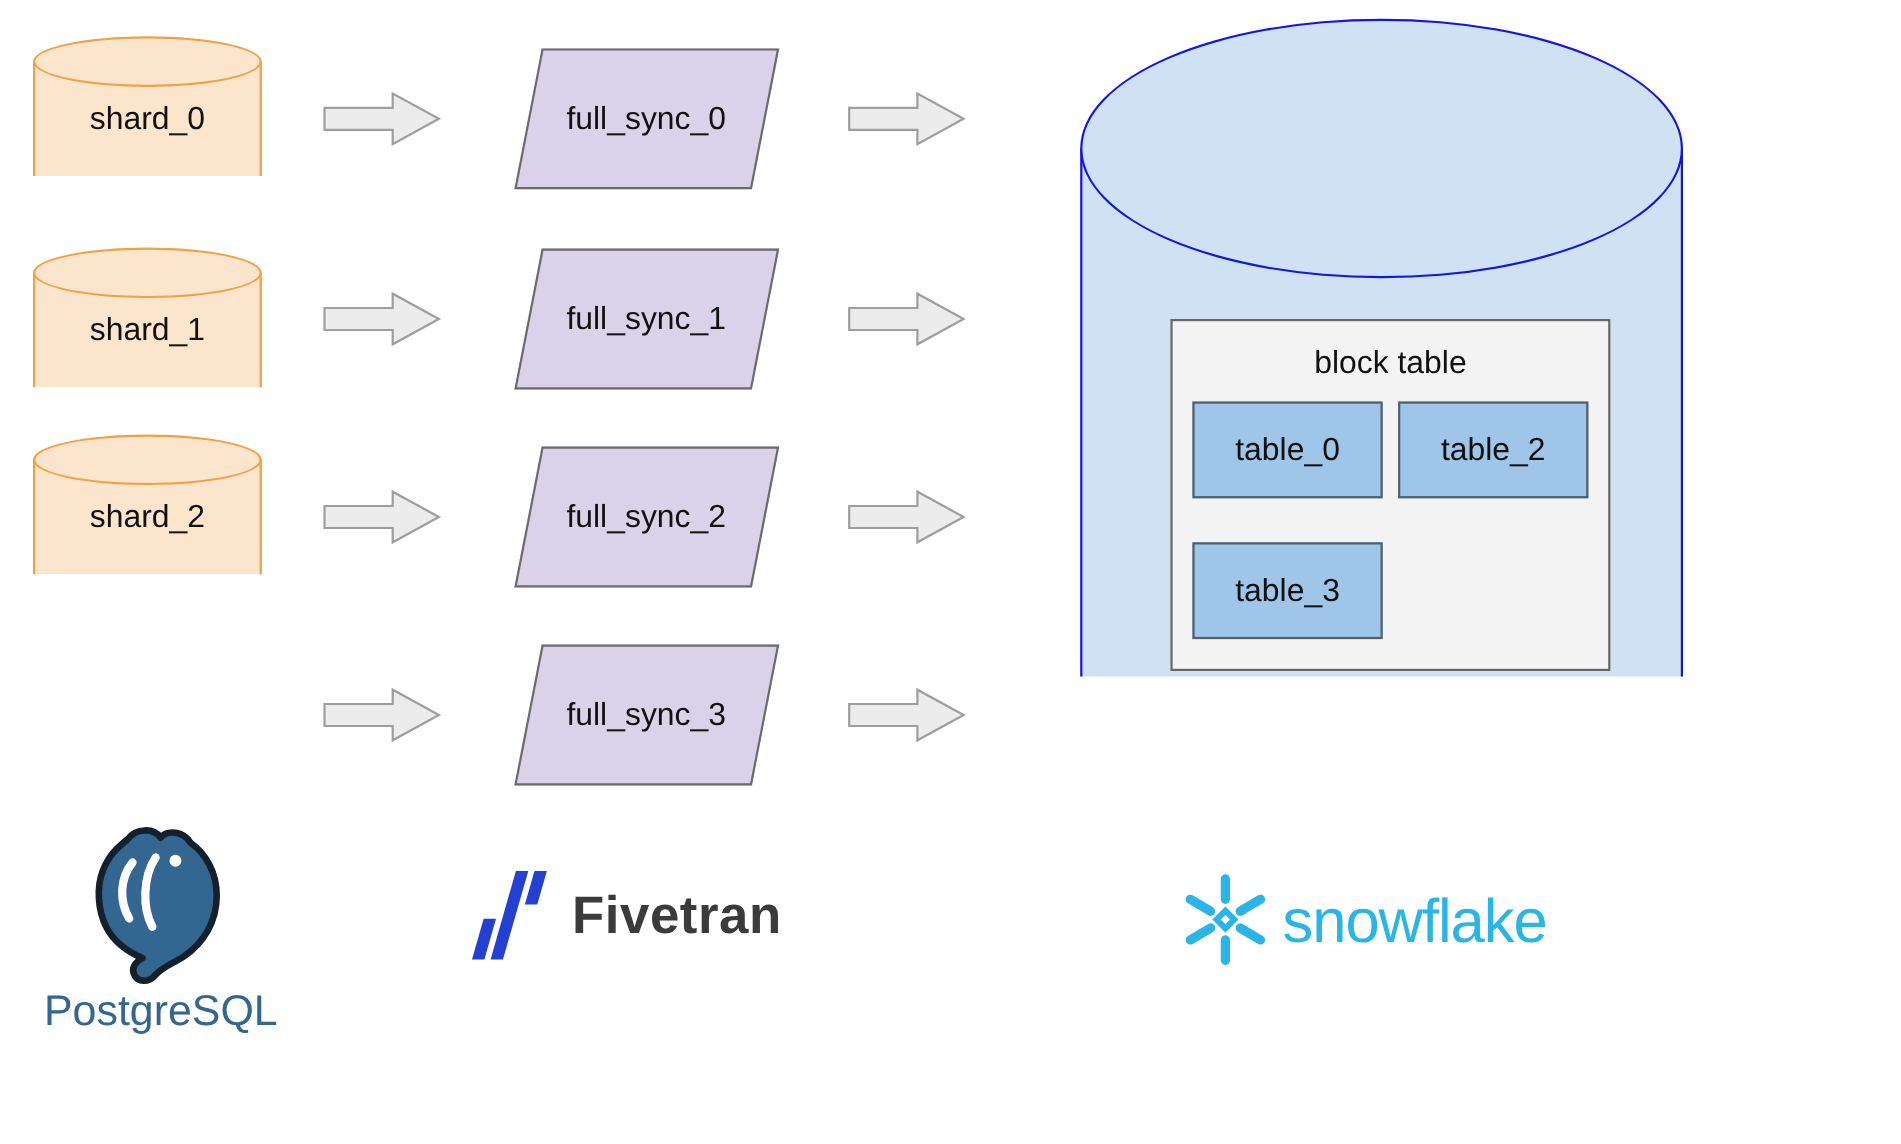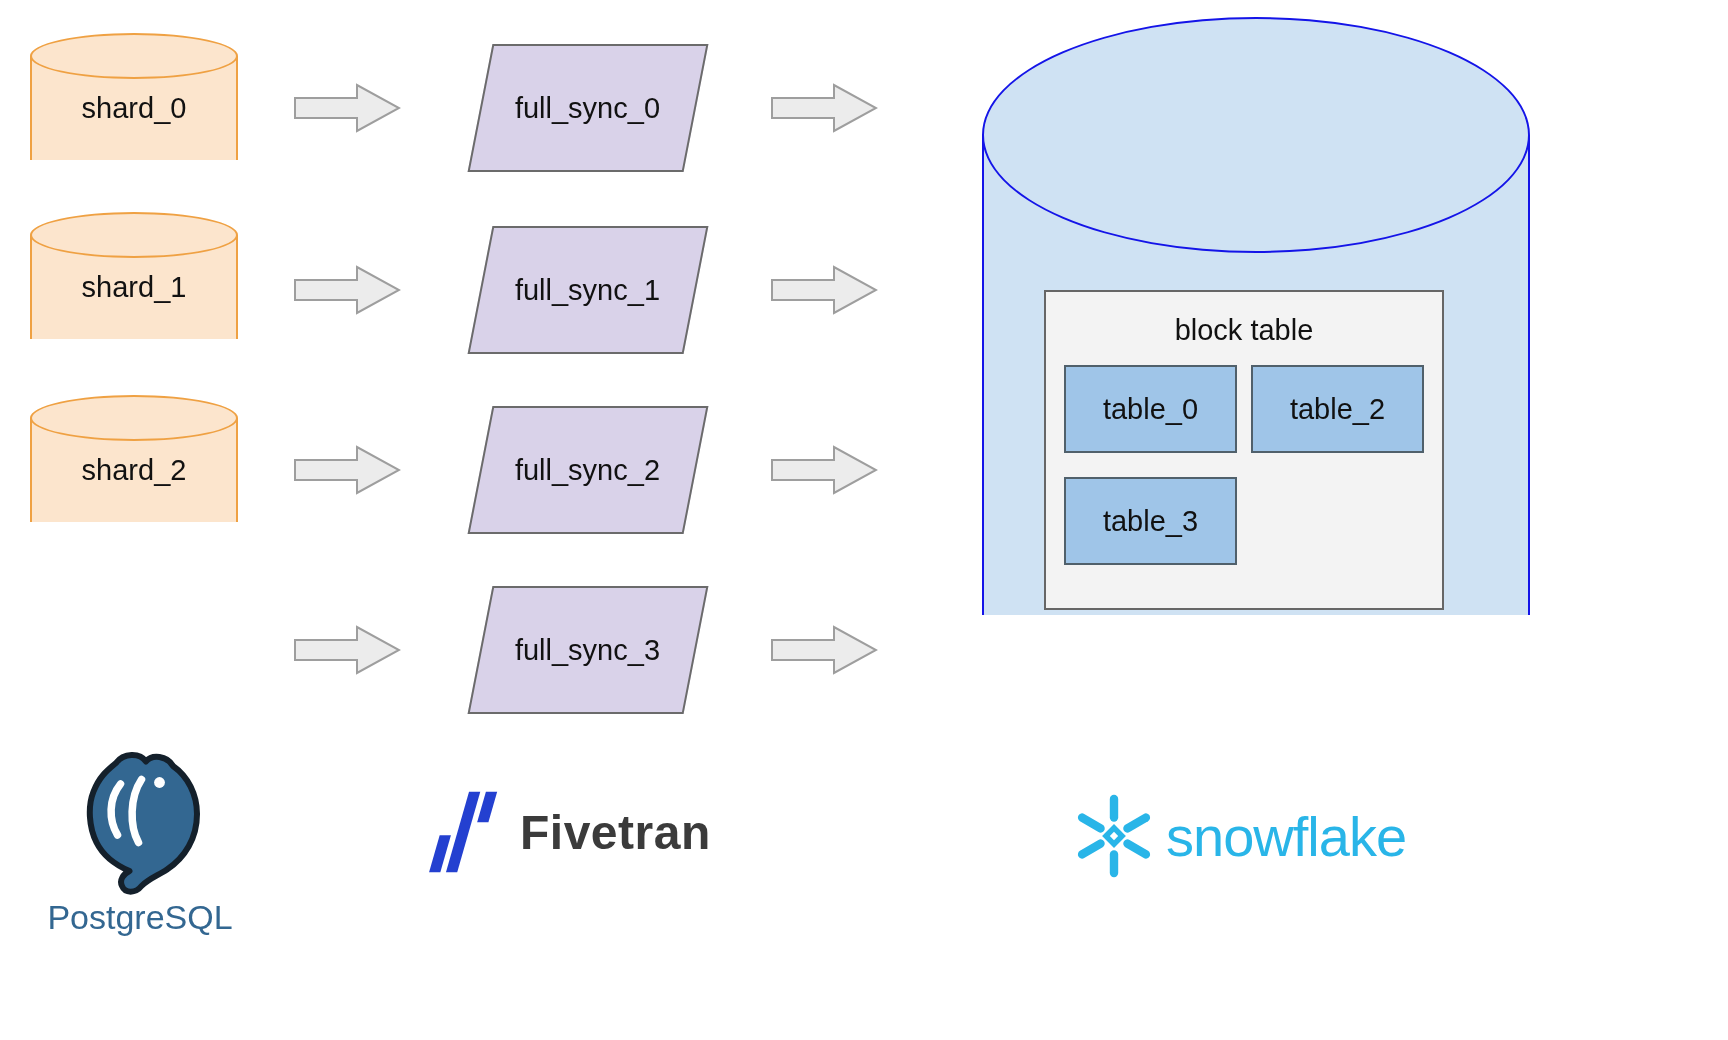--- a/index.html
+++ b/index.html
@@ -106,38 +106,38 @@
   .arrow path {
     fill: var(--arrow-fill, #ececec);
     stroke: var(--arrow-stroke, #9e9e9e);
     stroke-width: 2;
     stroke-linejoin: miter;
   }
 
   
   .panel {
     position: absolute;
-    left: 60px;
+    left: 80px;
     top: 155px;
     width: 400px;
     height: 320px;
     box-sizing: border-box;
     background: var(--panel-fill, #f3f3f3);
     border: 2px solid var(--panel-stroke, #666666);
   }
   .panel-title {
     margin-top: 22px;
     text-align: center;
     font-size: 29px;
     color: var(--text, #111111);
   }
   .tbl-grid {
     display: grid;
     grid-template-columns: repeat(2, 173px);
-    gap: 24px 14px;
+    gap: 40px 14px;
     justify-content: center;
     margin-top: 18px;
   }
   .tbl {
     height: 88px;
     box-sizing: border-box;
     background: var(--table-fill, #9fc5e8);
     border: 2px solid var(--table-stroke, #50606b);
     display: flex;
     align-items: center;
@@ -156,23 +156,24 @@
   .pg-body {
     fill: var(--postgres-blue, #336791);
     stroke: #14202b;
     stroke-width: 4;
     stroke-linejoin: round;
   }
   .pg-stripe { fill: none; stroke: #ffffff; stroke-width: 5; stroke-linecap: round; }
   .pg-eye { fill: #ffffff; }
   .pg-word {
     display: block;
-    font-size: 34px;
+    font-size: 39px;
     margin-top: 0px;
     color: var(--postgres-blue, #336791);
+    text-align: right;
   }
 
   .ft-logo {
     left: 428px;
     top: 784px;
     display: flex;
     align-items: center;
     gap: 18px;
   }
   .ft-bars rect { fill: var(--fivetran-blue, #2440d0); }
@@ -201,21 +202,21 @@
   }
 </style>
 </head>
 <body>
 
 <div class="canvas">
 
   <div class="cyl shard-cyl" style="top:56px">
     <span class="lbl">shard_0</span>
   </div>
-  <div class="cyl shard-cyl" style="top:235px">
+  <div class="cyl shard-cyl" style="top:248px">
     <span class="lbl">shard_1</span>
   </div>
   <div class="cyl shard-cyl" style="top:418px">
     <span class="lbl">shard_2</span>
   </div>
 
   <svg class="arrow" style="left:293px; top:82px" viewBox="0 0 108 52">
       <path d="M2 16 H64 V3 L106 26 L64 49 V36 H2 Z"></path>
     </svg>
   <svg class="arrow" style="left:293px; top:264px" viewBox="0 0 108 52">

